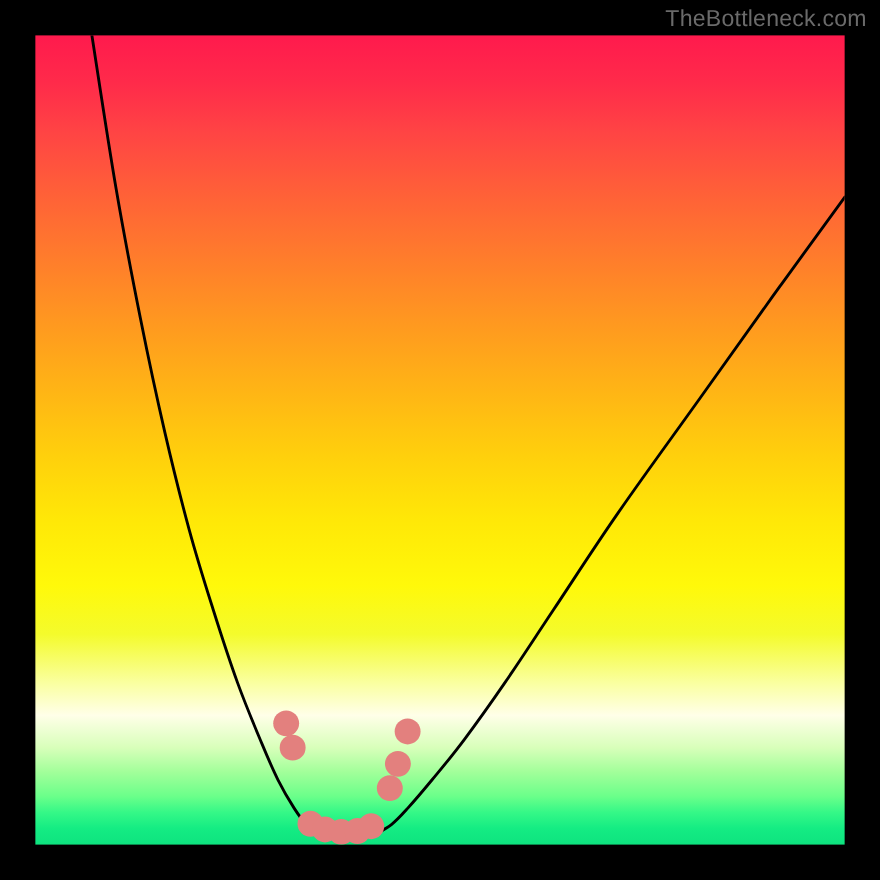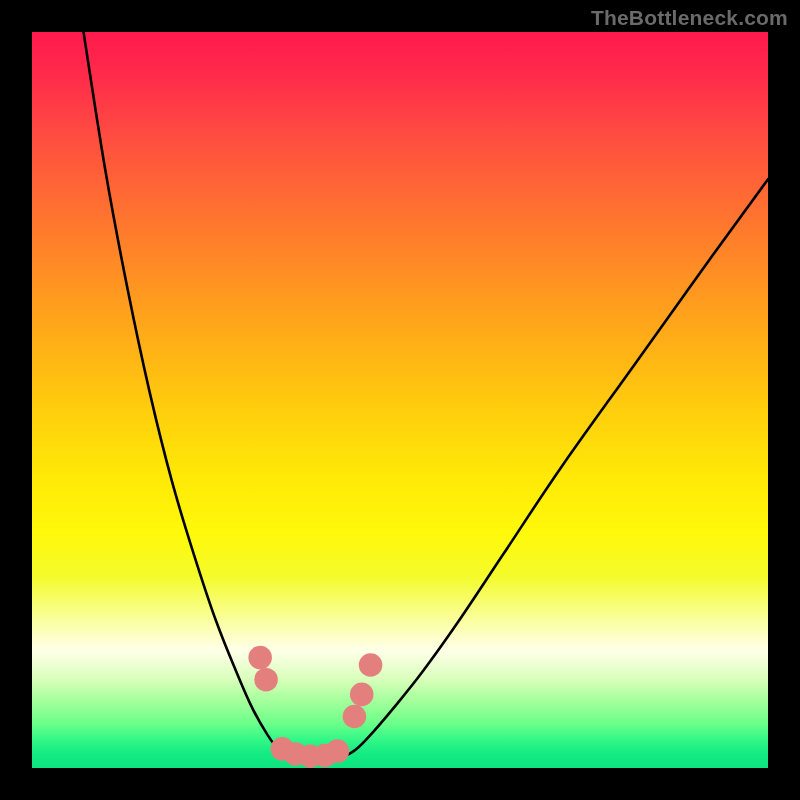--- a/index.html
+++ b/index.html
@@ -52,21 +52,21 @@
       #14ec83 98%,
       #0ee37f 100%
     );
   }
   .watermark {
     position: absolute;
     top: 6px;
     right: 12px;
     color: #6a6a6a;
     font-size: 21px;
-    font-weight: 700;
+    font-weight: 400;
     letter-spacing: 0.2px;
   }
   svg.curves {
     position: absolute;
     inset: 0;
     width: 736px;
     height: 736px;
   }
 </style>
 </head>

